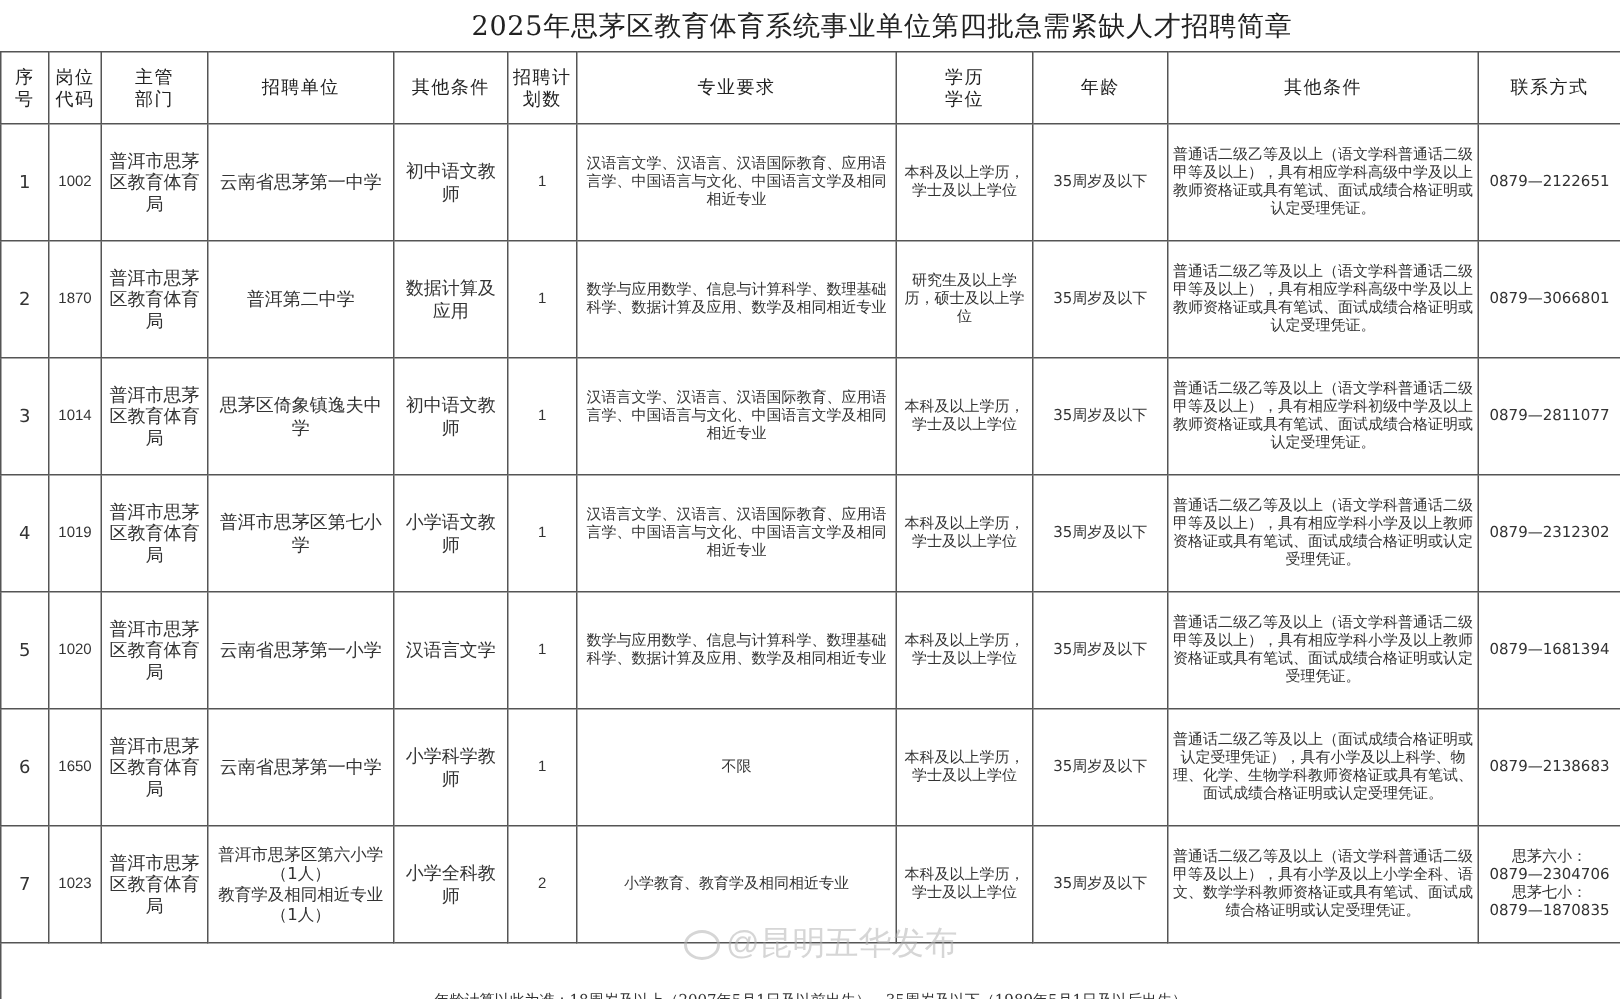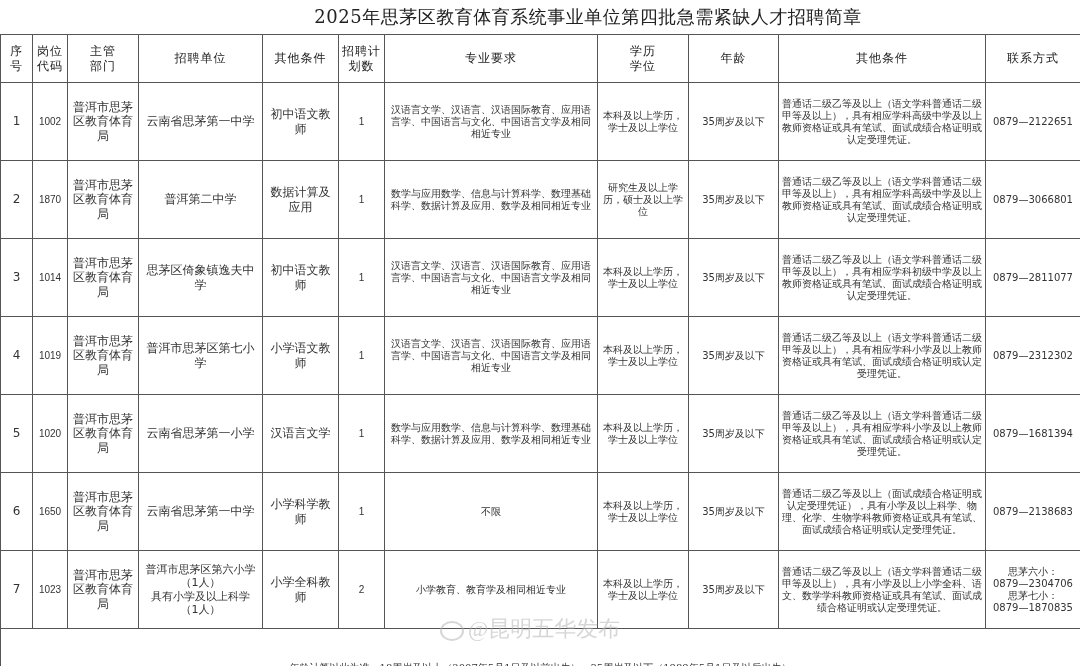--- a/index.html
+++ b/index.html
@@ -34,24 +34,24 @@
   table.grid td { height: 78px; font-size: 10px; color: #333; }
   td.big { font-size: 12px !important; }
   td.num { font-family: Liberation Sans, sans-serif; font-size: 10px; }
   td.wrap { line-height: 1.3; }
   td.cond { text-align: center; line-height: 1.3; padding: 0 4px; }
   .footer-row td {
     height: 36px; font-family: "DejaVu Serif", "Liberation Serif", serif;
     font-weight: bold; font-size: 12.5px; color: #222;
   }
   .watermark {
-    position: absolute; left: 440px; top: 614px;
+    position: absolute; left: 456px; top: 614px;
     font-size: 22px; color: rgba(180,180,180,0.55);
     pointer-events: none; white-space: nowrap;
-    font-family: Liberation Serif, serif;
+    font-family: Liberation Sans, sans-serif;
   }
   .watermark .wb-icon {
     display: inline-block; width: 20px; height: 16px;
     border: 2px solid rgba(180,180,180,0.55); border-radius: 50%;
     vertical-align: middle; margin-right: 4px;
   }
   .pre { white-space: pre-line; }
 </style>
 </head>
 <body>
@@ -169,21 +169,21 @@
       <td>35周岁及以下</td>
       <td class="cond">普通话二级乙等及以上（面试成绩合格证明或认定受理凭证），具有小学及以上科学、物理、化学、生物学科教师资格证或具有笔试、面试成绩合格证明或认定受理凭证。</td>
       <td class="pre">0879—2138683</td>
     </tr>
     <tr>
       <td class="big">7</td>
       <td class="num">1023</td>
       <td class="big wrap">普洱市思茅区教育体育局</td>
       <td class="pre" style="font-size:11px">普洱市思茅区第六小学
 （1人）
-具有小学及以上科学
+教育学及相同相近专业
 （1人）</td>
       <td class="big">小学全科教师</td>
       <td class="num">2</td>
       <td class="wrap">小学教育、教育学及相同相近专业</td>
       <td class="wrap">本科及以上学历，学士及以上学位</td>
       <td>35周岁及以下</td>
       <td class="cond">普通话二级乙等及以上（语文学科普通话二级甲等及以上），具有小学及以上小学全科、语文、数学学科教师资格证或具有笔试、面试成绩合格证明或认定受理凭证。</td>
       <td class="pre">思茅六小：
 0879—2304706
 思茅七小：

